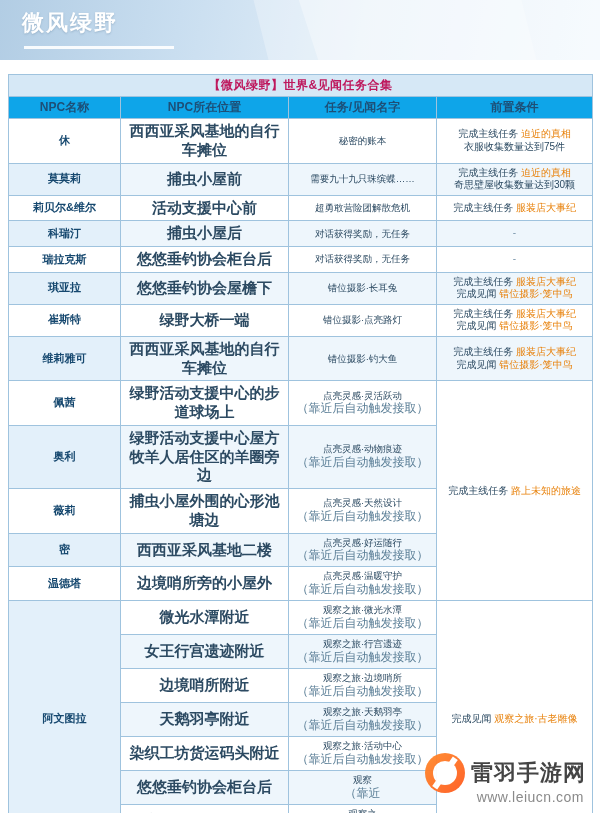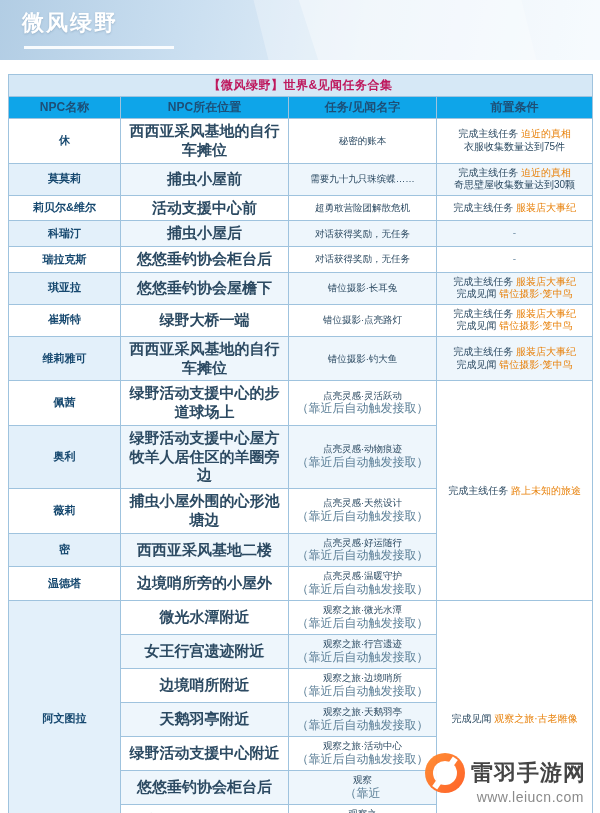--- a/index.html
+++ b/index.html
@@ -260,21 +260,21 @@
           </tr>
           <tr class="zebra-a">
             <td class="loc-cell">边境哨所附近</td>
             <td class="task-cell">观察之旅·边境哨所<span class="sub">（靠近后自动触发接取）</span></td>
           </tr>
           <tr class="zebra-b">
             <td class="loc-cell">天鹅羽亭附近</td>
             <td class="task-cell">观察之旅·天鹅羽亭<span class="sub">（靠近后自动触发接取）</span></td>
           </tr>
           <tr class="zebra-a">
-            <td class="loc-cell">绿野活动支援中心附近</td>
+            <td class="loc-cell">染织工坊货运码头附近</td>
             <td class="task-cell">观察之旅·活动中心<span class="sub">（靠近后自动触发接取）</span></td>
           </tr>
           <tr class="zebra-b">
             <td class="loc-cell">悠悠垂钓协会柜台后</td>
             <td class="task-cell">观察<span class="sub">（靠近</span></td>
           </tr>
           <tr class="zebra-a">
             <td class="loc-cell">废弃疯愿之子营地附近</td>
             <td class="task-cell">观察之<span class="sub">（靠近</span></td>
           </tr>

